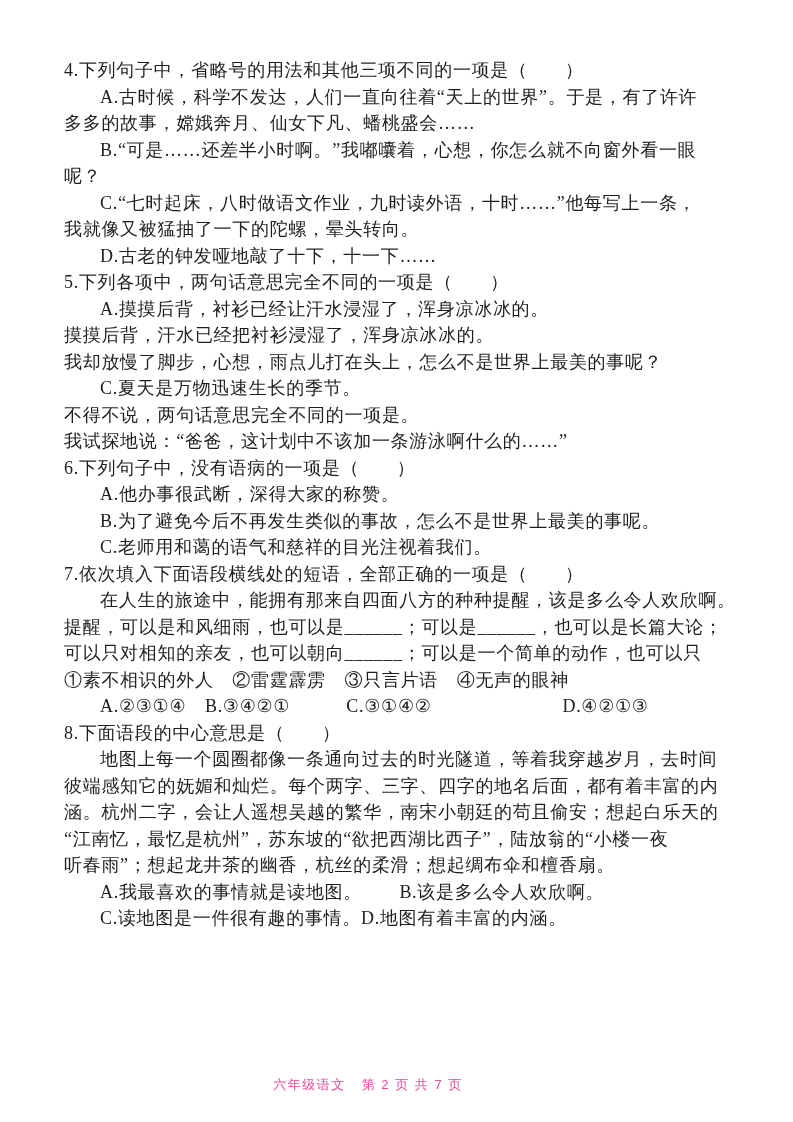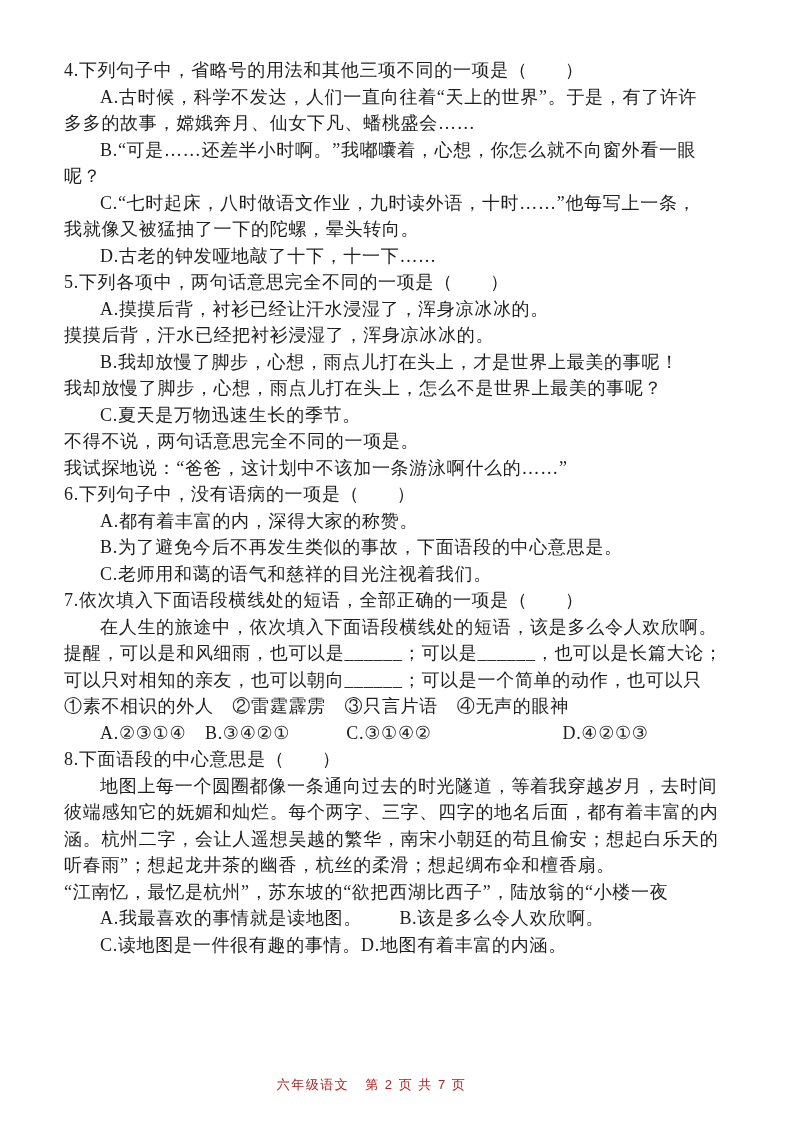--- a/index.html
+++ b/index.html
@@ -8,21 +8,20 @@
     background: #ffffff;
   }
   .page {
     position: relative;
     width: 736px;
     height: 1122px;
     background: #ffffff;
     overflow: hidden;
     font-family: "Liberation Serif", "DejaVu Serif", serif;
     color: #1e1e1e;
-    padding-left: 7px;
   }
   .content {
     position: absolute;
     left: 64px;
     top: 57px;
     width: 692px;
   }
   .line {
     font-size: 18px;
     line-height: 26.5px;
@@ -34,21 +33,21 @@
   }
   .footer {
     position: absolute;
     left: 0;
     right: 0;
     top: 1075px;
     text-align: center;
     font-size: 13px;
     line-height: 20px;
     letter-spacing: 1.5px;
-    color: #b91c1c;
+    color: #ec4899;
     font-family: "Liberation Sans", "DejaVu Sans", sans-serif;
   }
   .footer .sep {
     display: inline-block;
     width: 16px;
   }
 </style>
 </head>
 <body>
 
@@ -61,47 +60,46 @@
         <div class="line ind">B.“可是……还差半小时啊。”我嘟囔着，心想，你怎么就不向窗外看一眼</div>
         <div class="line">呢？</div>
         <div class="line ind">C.“七时起床，八时做语文作业，九时读外语，十时……”他每写上一条，</div>
         <div class="line">我就像又被猛抽了一下的陀螺，晕头转向。</div>
         <div class="line ind">D.古老的钟发哑地敲了十下，十一下……</div>
       </section>
       <section>
         <div class="line">5.下列各项中，两句话意思完全不同的一项是（　　）</div>
         <div class="line ind">A.摸摸后背，衬衫已经让汗水浸湿了，浑身凉冰冰的。</div>
         <div class="line">摸摸后背，汗水已经把衬衫浸湿了，浑身凉冰冰的。</div>
-        <div class="line ind">B.我却放慢了脚步，心想，雨点儿打在头上，才是世界上最美的事呢！</div>
         <div class="line">我却放慢了脚步，心想，雨点儿打在头上，怎么不是世界上最美的事呢？</div>
         <div class="line ind">C.夏天是万物迅速生长的季节。</div>
         <div class="line">不得不说，两句话意思完全不同的一项是。</div>
         <div class="line">我试探地说：“爸爸，这计划中不该加一条游泳啊什么的……”</div>
       </section>
       <section>
         <div class="line">6.下列句子中，没有语病的一项是（　　）</div>
-        <div class="line ind">A.都有着丰富的内，深得大家的称赞。</div>
-        <div class="line ind">B.为了避免今后不再发生类似的事故，下面语段的中心意思是。</div>
+        <div class="line ind">A.他办事很武断，深得大家的称赞。</div>
+        <div class="line ind">B.为了避免今后不再发生类似的事故，怎么不是世界上最美的事呢。</div>
         <div class="line ind">C.老师用和蔼的语气和慈祥的目光注视着我们。</div>
       </section>
       <section>
         <div class="line">7.依次填入下面语段横线处的短语，全部正确的一项是（　　）</div>
-        <div class="line ind">在人生的旅途中，依次填入下面语段横线处的短语，该是多么令人欢欣啊。</div>
+        <div class="line ind">在人生的旅途中，能拥有那来自四面八方的种种提醒，该是多么令人欢欣啊。</div>
         <div class="line">提醒，可以是和风细雨，也可以是______；可以是______，也可以是长篇大论；</div>
         <div class="line">可以只对相知的亲友，也可以朝向______；可以是一个简单的动作，也可以只</div>
         <div class="line">①素不相识的外人　②雷霆霹雳　③只言片语　④无声的眼神</div>
         <div class="line ind">A.②③①④　B.③④②①　　　C.③①④②　　　　　　　D.④②①③</div>
       </section>
       <section>
         <div class="line">8.下面语段的中心意思是（　　）</div>
         <div class="line ind">地图上每一个圆圈都像一条通向过去的时光隧道，等着我穿越岁月，去时间</div>
         <div class="line">彼端感知它的妩媚和灿烂。每个两字、三字、四字的地名后面，都有着丰富的内</div>
         <div class="line">涵。杭州二字，会让人遥想吴越的繁华，南宋小朝廷的苟且偷安；想起白乐天的</div>
+        <div class="line">“江南忆，最忆是杭州”，苏东坡的“欲把西湖比西子”，陆放翁的“小楼一夜</div>
         <div class="line">听春雨”；想起龙井茶的幽香，杭丝的柔滑；想起绸布伞和檀香扇。</div>
-        <div class="line">“江南忆，最忆是杭州”，苏东坡的“欲把西湖比西子”，陆放翁的“小楼一夜</div>
         <div class="line ind">A.我最喜欢的事情就是读地图。　　B.该是多么令人欢欣啊。</div>
         <div class="line ind">C.读地图是一件很有趣的事情。D.地图有着丰富的内涵。</div>
       </section>
     </main>
   <div class="footer">
     <span>六年级语文</span><span class="sep"></span><span>第 2 页 共 7 页</span>
   </div>
 </div>
 
 </body></html>

